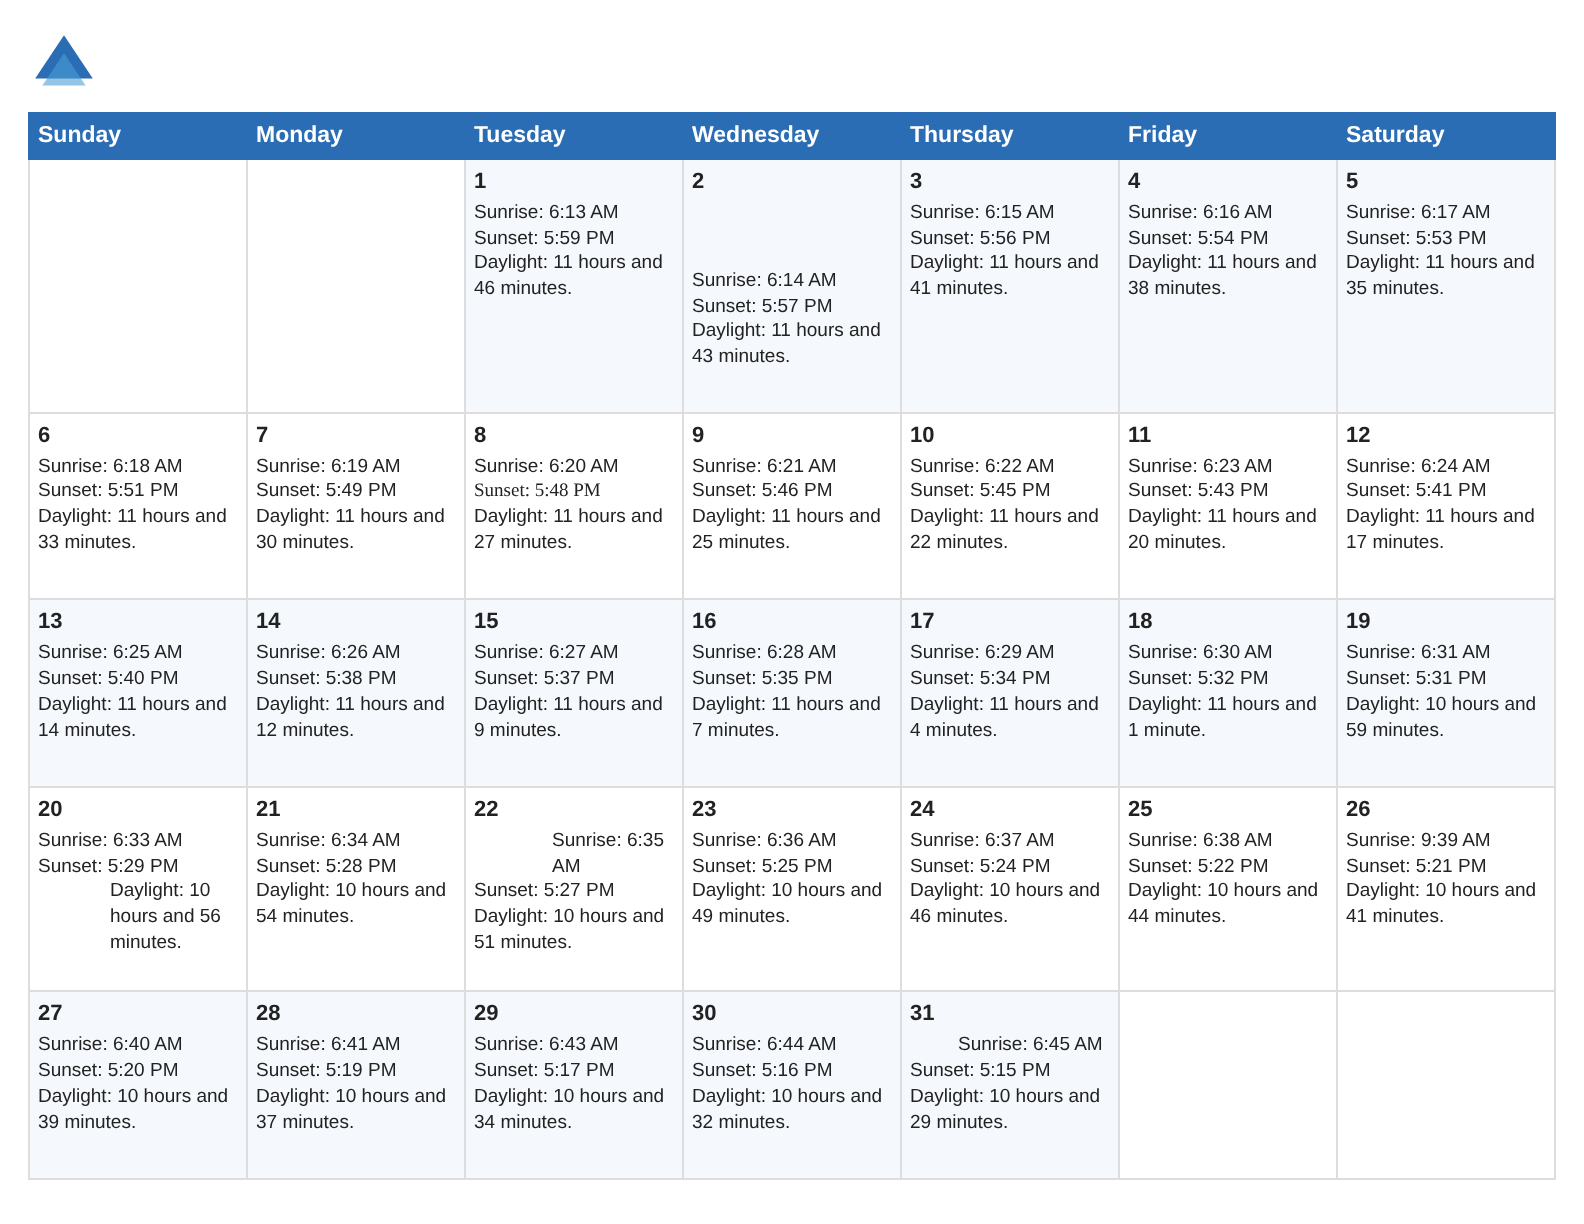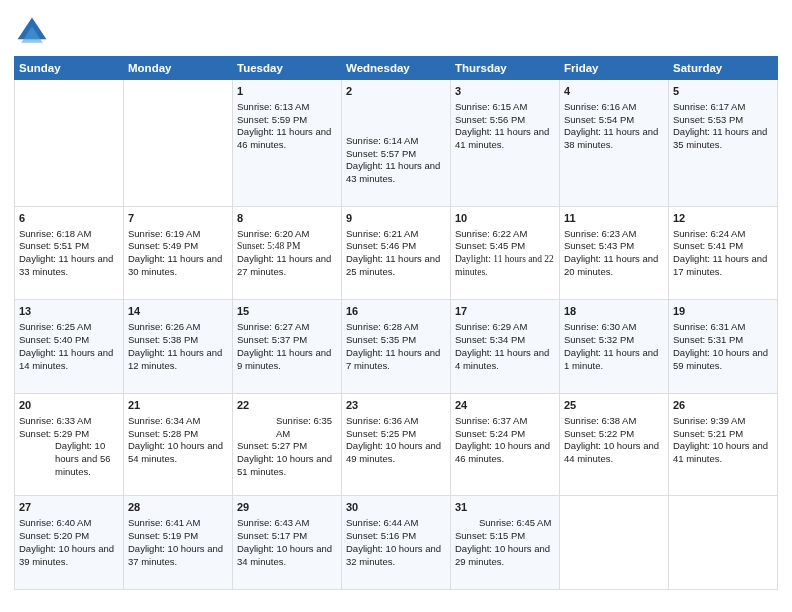--- a/index.html
+++ b/index.html
@@ -197,21 +197,21 @@
           <td>
             <span class="day-num">9</span>
             <span style="display: block;">Sunrise: 6:21 AM</span>
             <span style="display: block;">Sunset: 5:46 PM</span>
             <span style="display: block;">Daylight: 11 hours and 25 minutes.</span>
           </td>
           <td>
             <span class="day-num">10</span>
             <span style="display: block;">Sunrise: 6:22 AM</span>
             <span style="display: block;">Sunset: 5:45 PM</span>
-            <span style="display: block; font-family: Liberation Serif, serif;">Daylight: 11 hours and 22 minutes.</span>
+            <span style="display: block;">Daylight: 11 hours and 22 minutes.</span>
           </td>
           <td>
             <span class="day-num">11</span>
             <span style="display: block;">Sunrise: 6:23 AM</span>
             <span style="display: block;">Sunset: 5:43 PM</span>
             <span style="display: block;">Daylight: 11 hours and 20 minutes.</span>
           </td>
           <td>
             <span class="day-num">12</span>
             <span style="display: block;">Sunrise: 6:24 AM</span>

